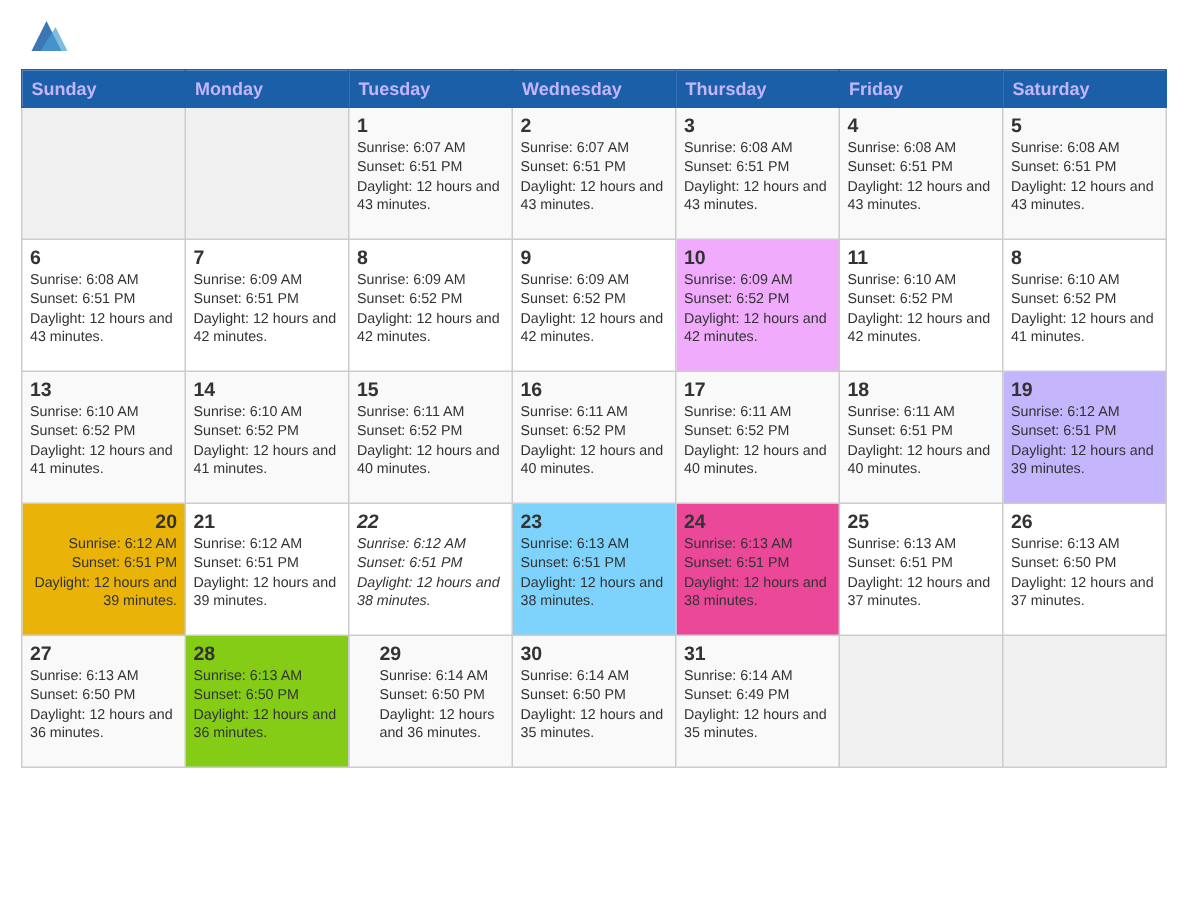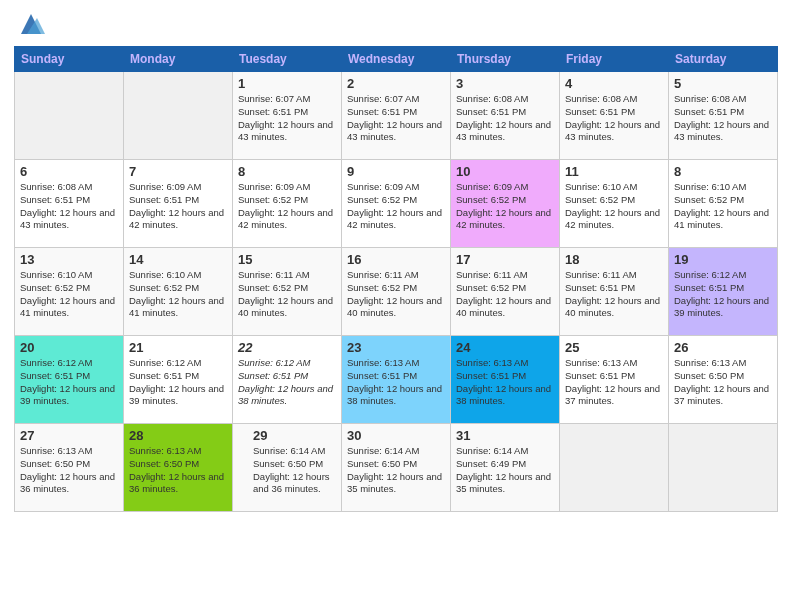--- a/index.html
+++ b/index.html
@@ -253,21 +253,21 @@
 Daylight: 12 hours and 40 minutes.</div>
           </td>
           <td style="background: #c4b5fd;">
             <span class="day-num">19</span>
             <div class="day-info" style="white-space: pre-line;">Sunrise: 6:12 AM
 Sunset: 6:51 PM
 Daylight: 12 hours and 39 minutes.</div>
           </td>
         </tr>
         <tr>
-          <td style="background: #5eead4;">
+          <td style="background: #eab308; text-align: right;">
             <span class="day-num">20</span>
             <div class="day-info" style="white-space: pre-line;">Sunrise: 6:12 AM
 Sunset: 6:51 PM
 Daylight: 12 hours and 39 minutes.</div>
           </td>
           <td style="background: rgb(255, 255, 255);">
             <span class="day-num">21</span>
             <div class="day-info" style="white-space: pre-line;">Sunrise: 6:12 AM
 Sunset: 6:51 PM
 Daylight: 12 hours and 39 minutes.</div>
@@ -277,21 +277,21 @@
             <div class="day-info" style="white-space: pre-line;">Sunrise: 6:12 AM
 Sunset: 6:51 PM
 Daylight: 12 hours and 38 minutes.</div>
           </td>
           <td style="background: #7dd3fc;">
             <span class="day-num">23</span>
             <div class="day-info" style="white-space: pre-line;">Sunrise: 6:13 AM
 Sunset: 6:51 PM
 Daylight: 12 hours and 38 minutes.</div>
           </td>
-          <td style="background: #0ea5e9;">
+          <td style="background: #ec4899;">
             <span class="day-num">24</span>
             <div class="day-info" style="white-space: pre-line;">Sunrise: 6:13 AM
 Sunset: 6:51 PM
 Daylight: 12 hours and 38 minutes.</div>
           </td>
           <td style="background: rgb(255, 255, 255);">
             <span class="day-num">25</span>
             <div class="day-info" style="white-space: pre-line;">Sunrise: 6:13 AM
 Sunset: 6:51 PM
 Daylight: 12 hours and 37 minutes.</div>

